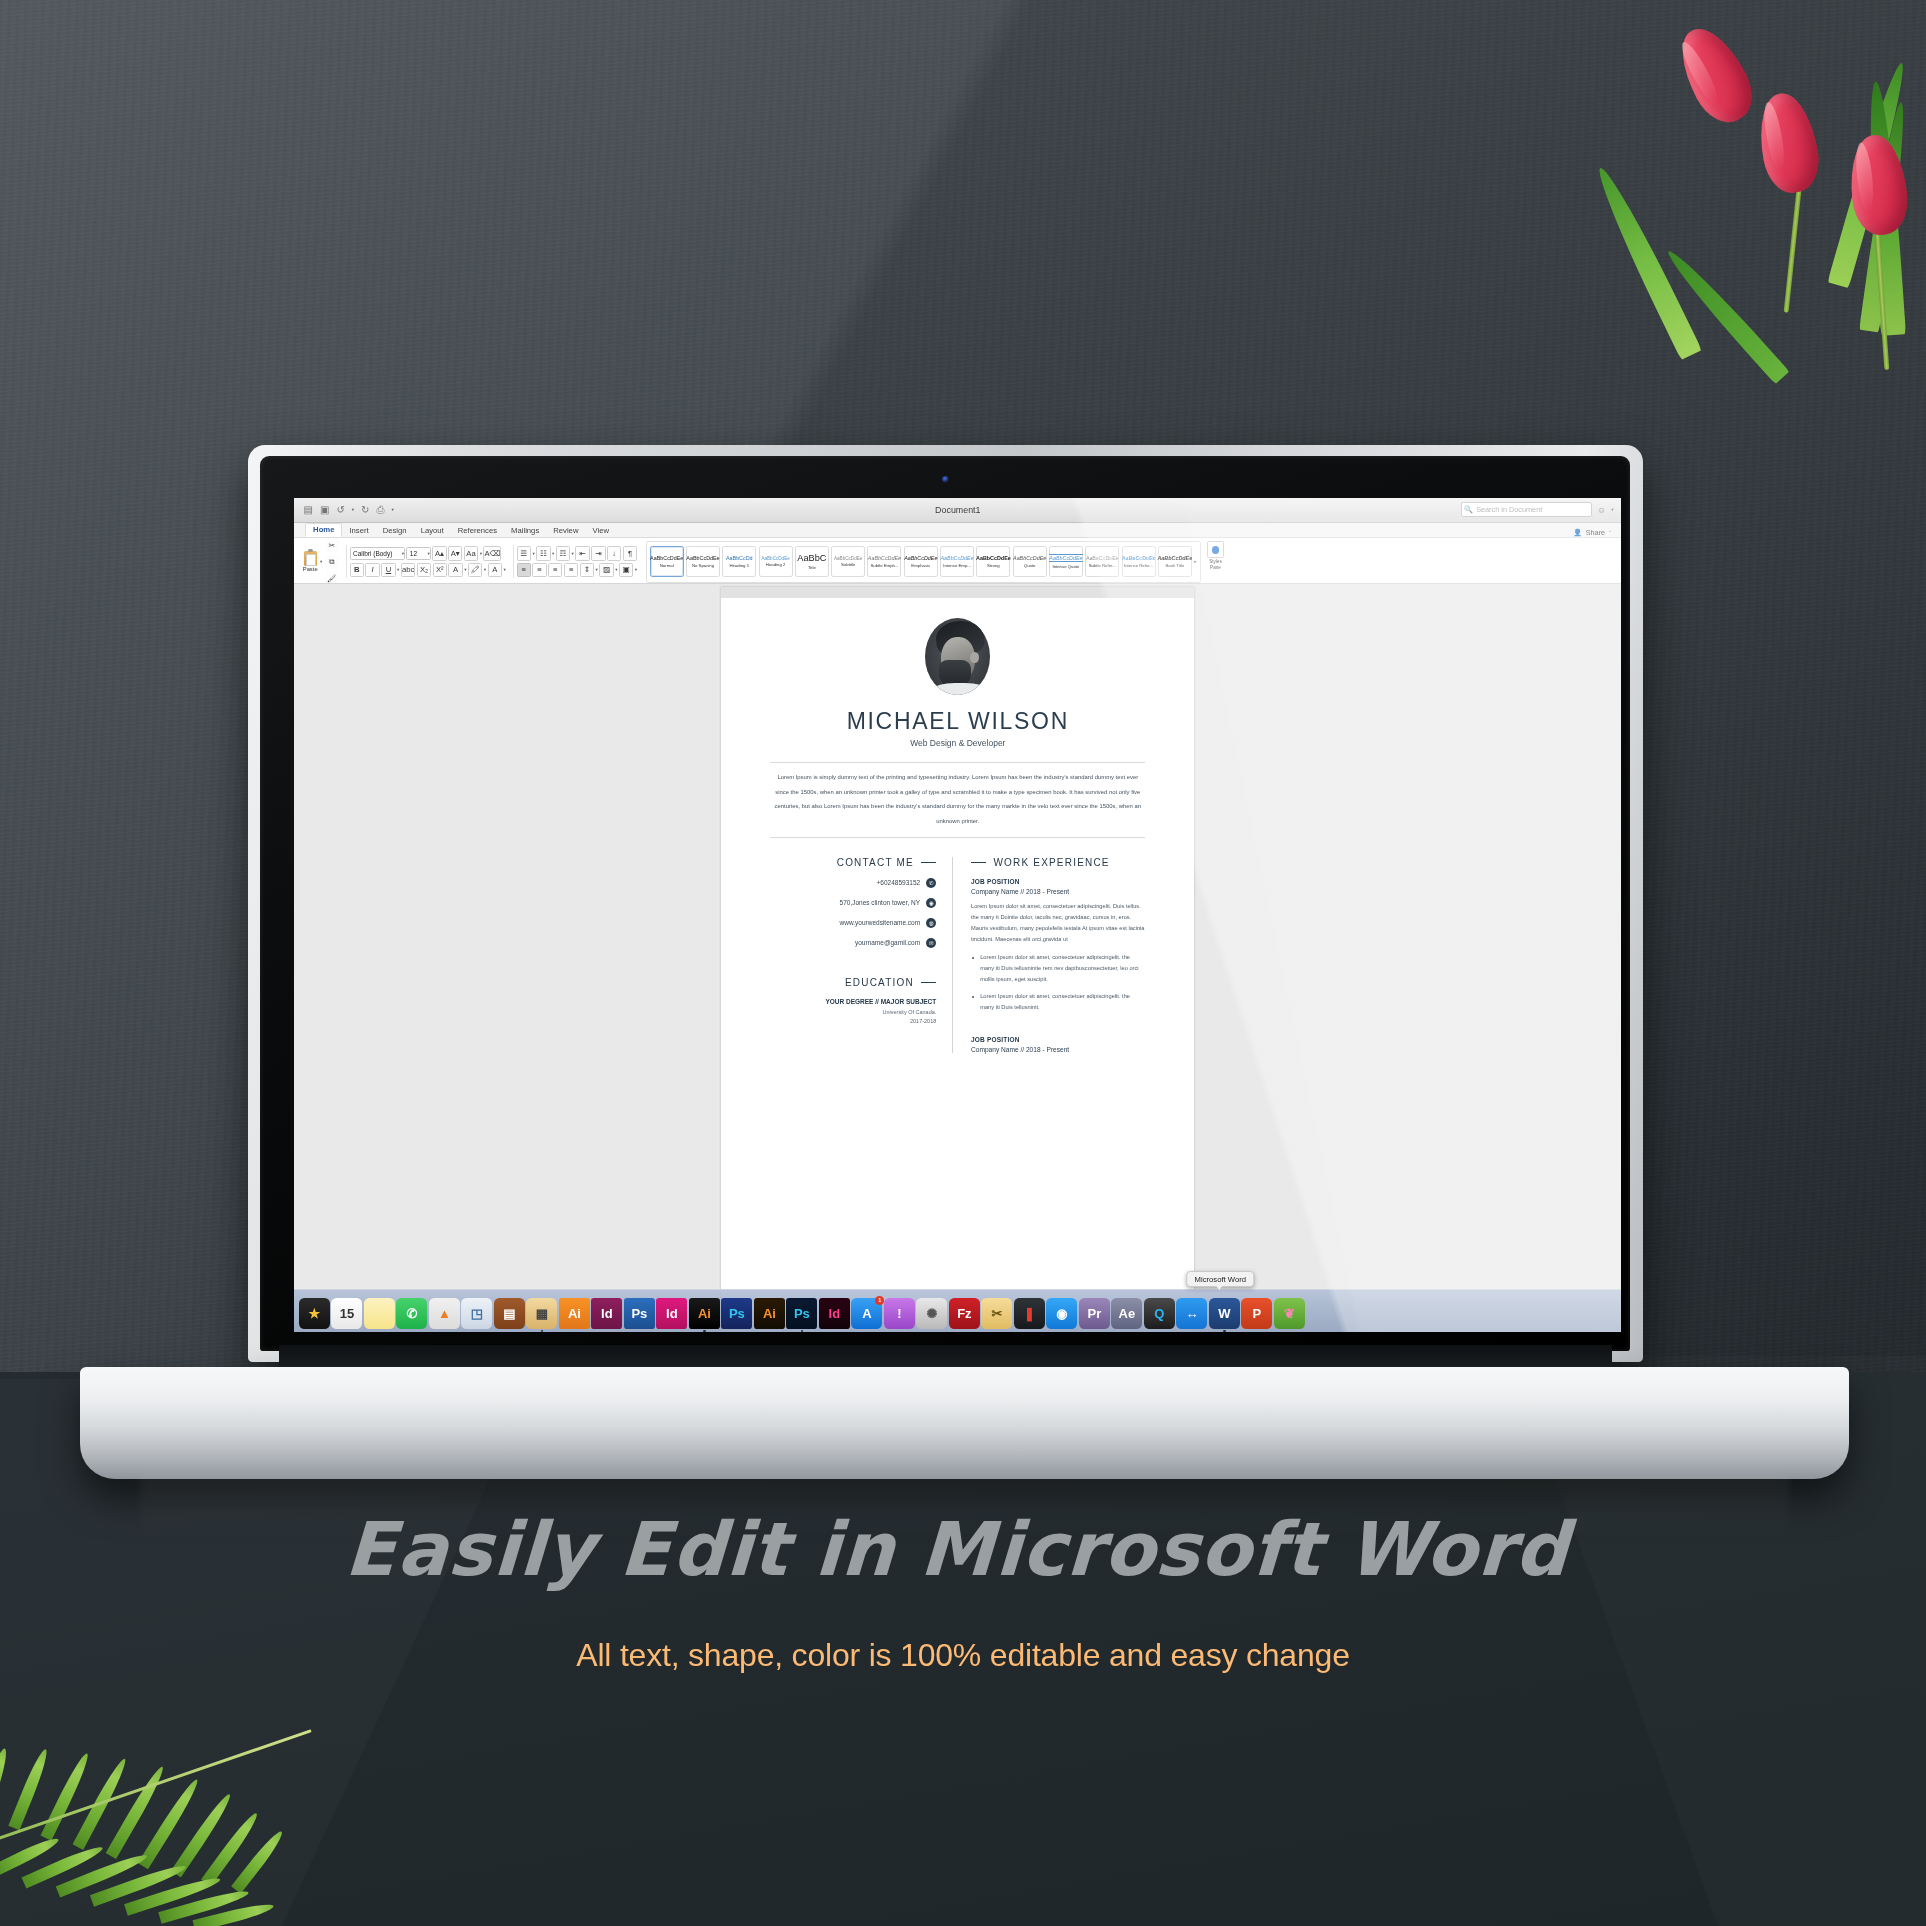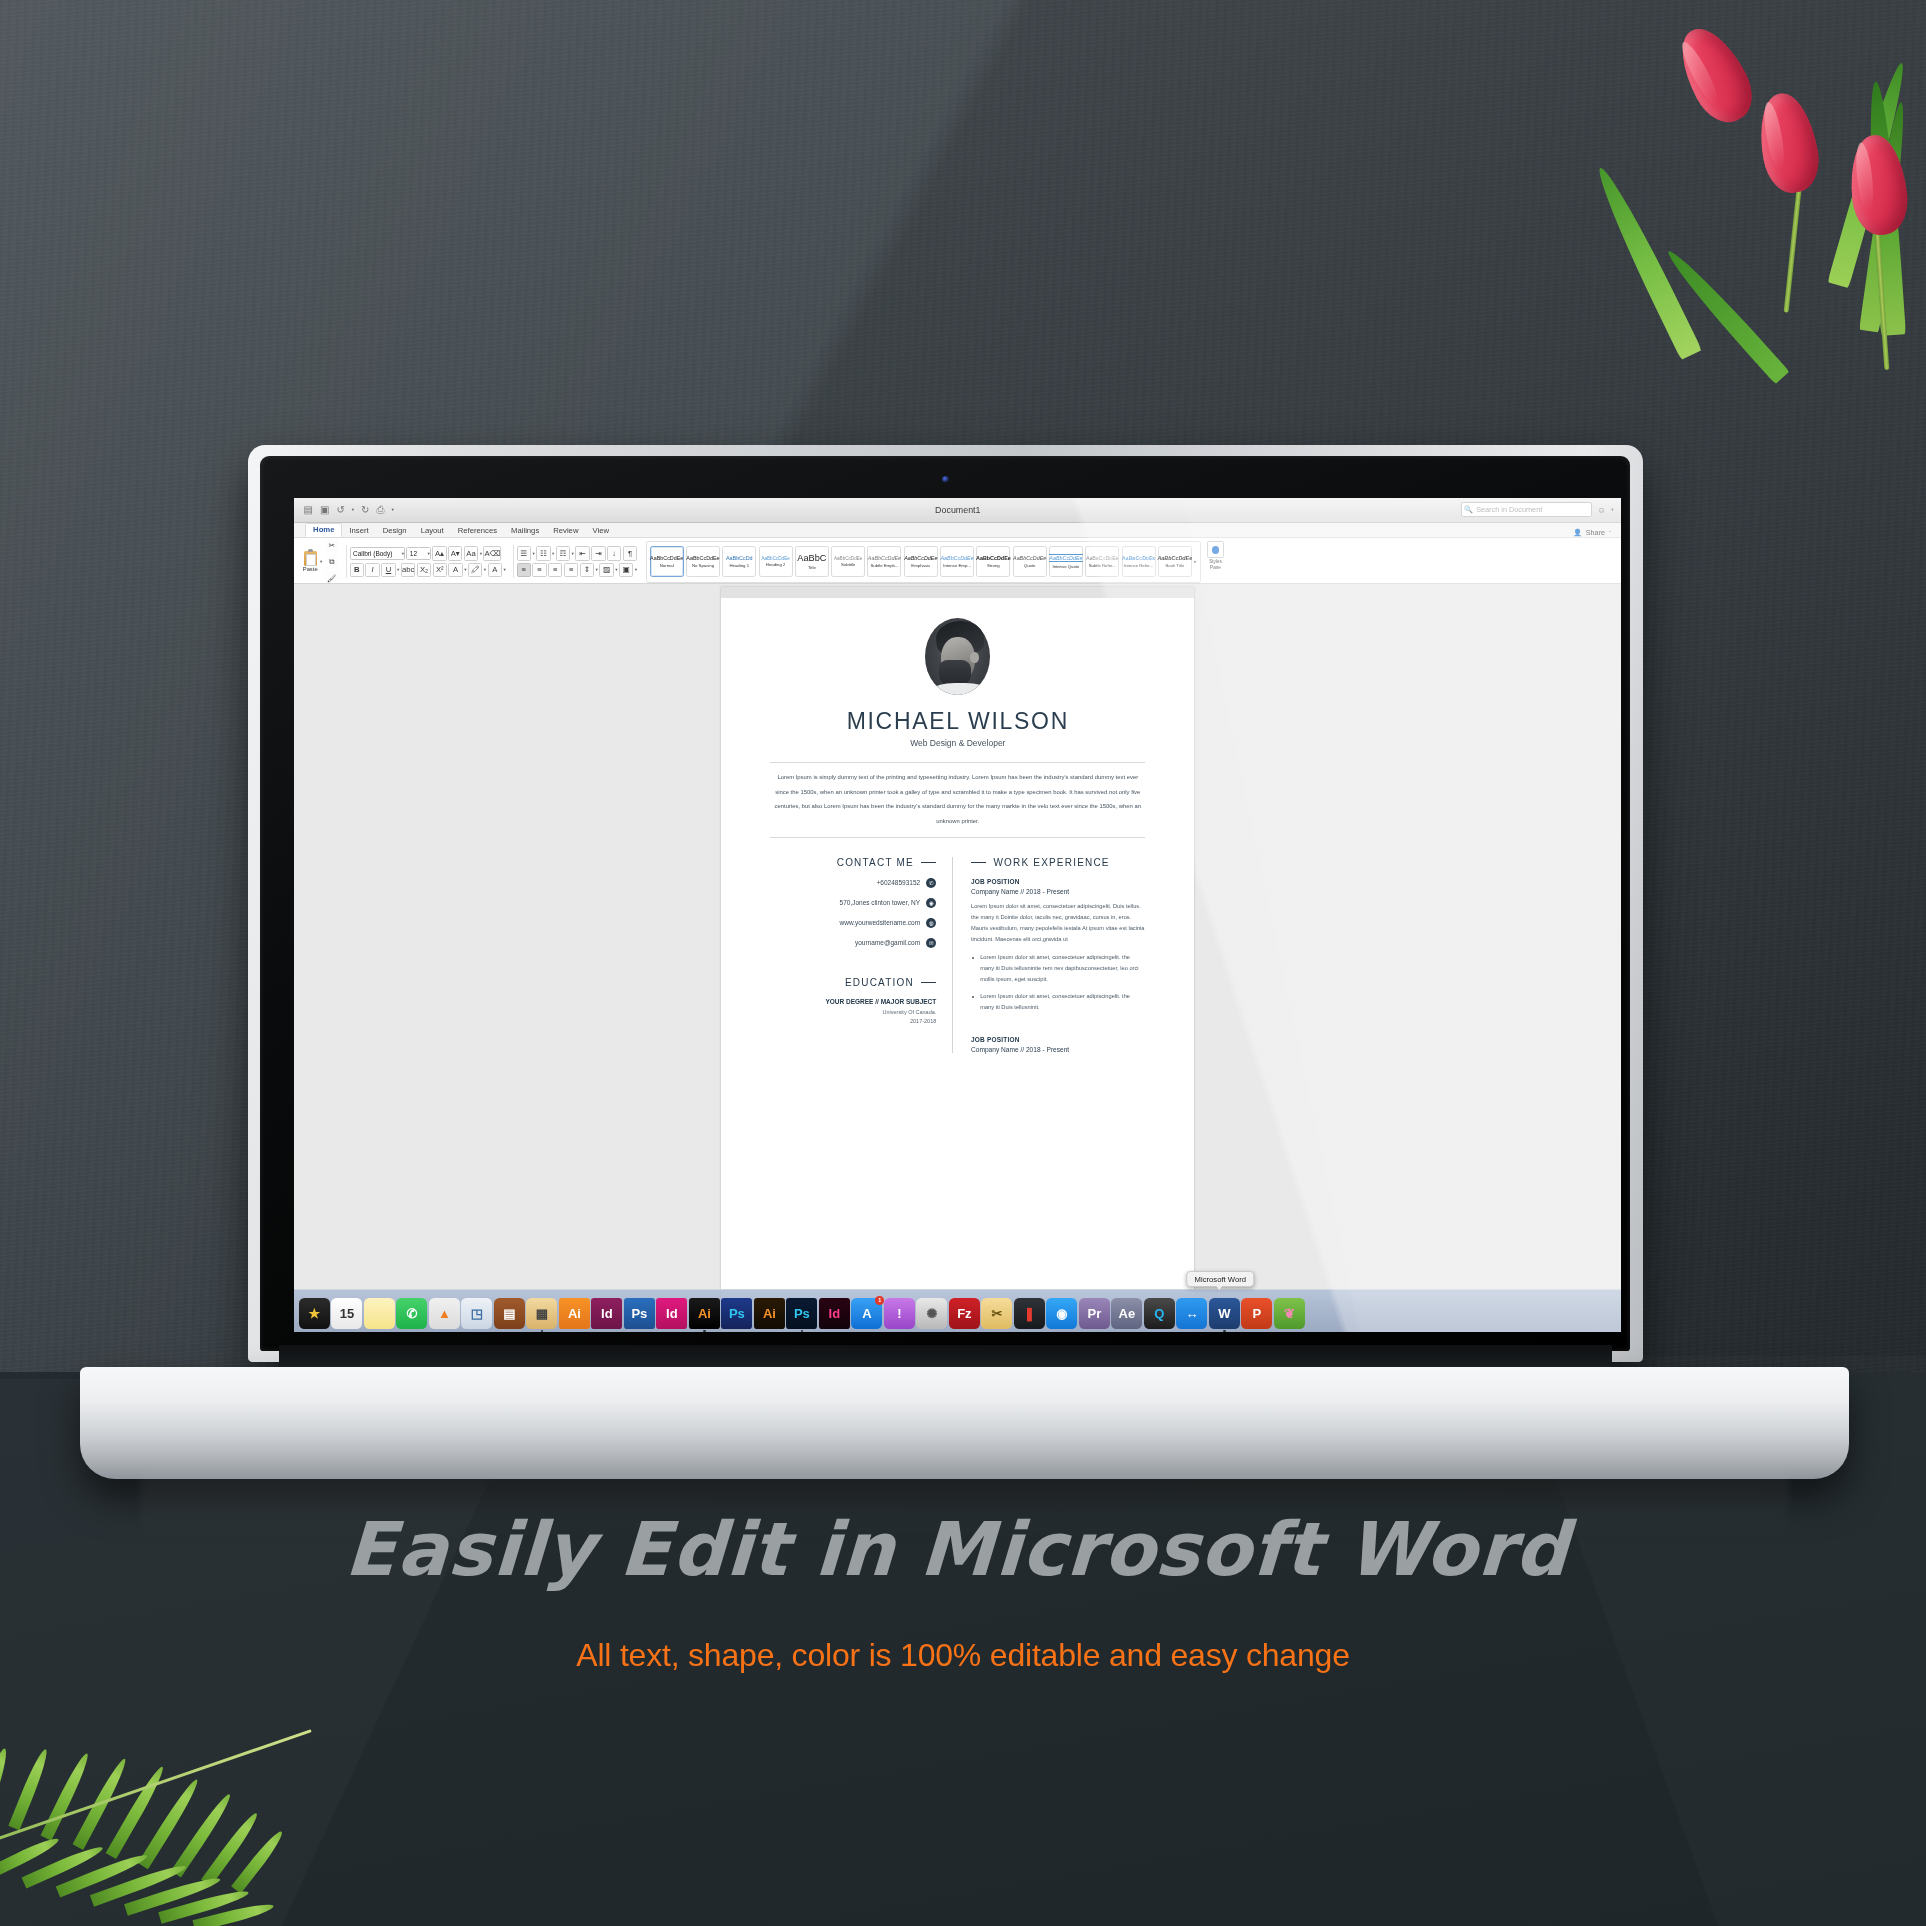--- a/index.html
+++ b/index.html
@@ -184,21 +184,21 @@
     border:0.8px solid #c9c9c9;border-radius:3.9px;padding:2.3px 7px;font-size:7.7px;color:#222;white-space:nowrap;
     box-shadow:0 1.5px 4.6px rgba(0,0,0,.3);}
   .tooltip:after{content:"";position:absolute;left:50%;bottom:-4.6px;margin-left:-3.9px;
     border-left:3.9px solid transparent;border-right:3.9px solid transparent;border-top:4.6px solid #f2f2f2;}
 
   
   .headline{position:absolute;left:0;right:0;top:1506px;text-align:center;
     font-family:"DejaVu Sans", sans-serif;font-style:italic;font-weight:bold;
     font-size:74px;color:#9aa0a2;letter-spacing:0.8px;transform:skewX(-6deg);}
   .subline{position:absolute;left:0;right:0;top:1637px;text-align:center;
-    font-size:32px;color:#f97316;letter-spacing:-0.2px;}
+    font-size:32px;color:#fdba74;letter-spacing:-0.2px;}
 </style>
 </head>
 <body>
 
 <div class="bg"></div>
 <div class="bg-lower"></div>
 <div class="bg-diag"></div>
 <div class="bg-diag2"></div>
 
 <div class="tulips">

